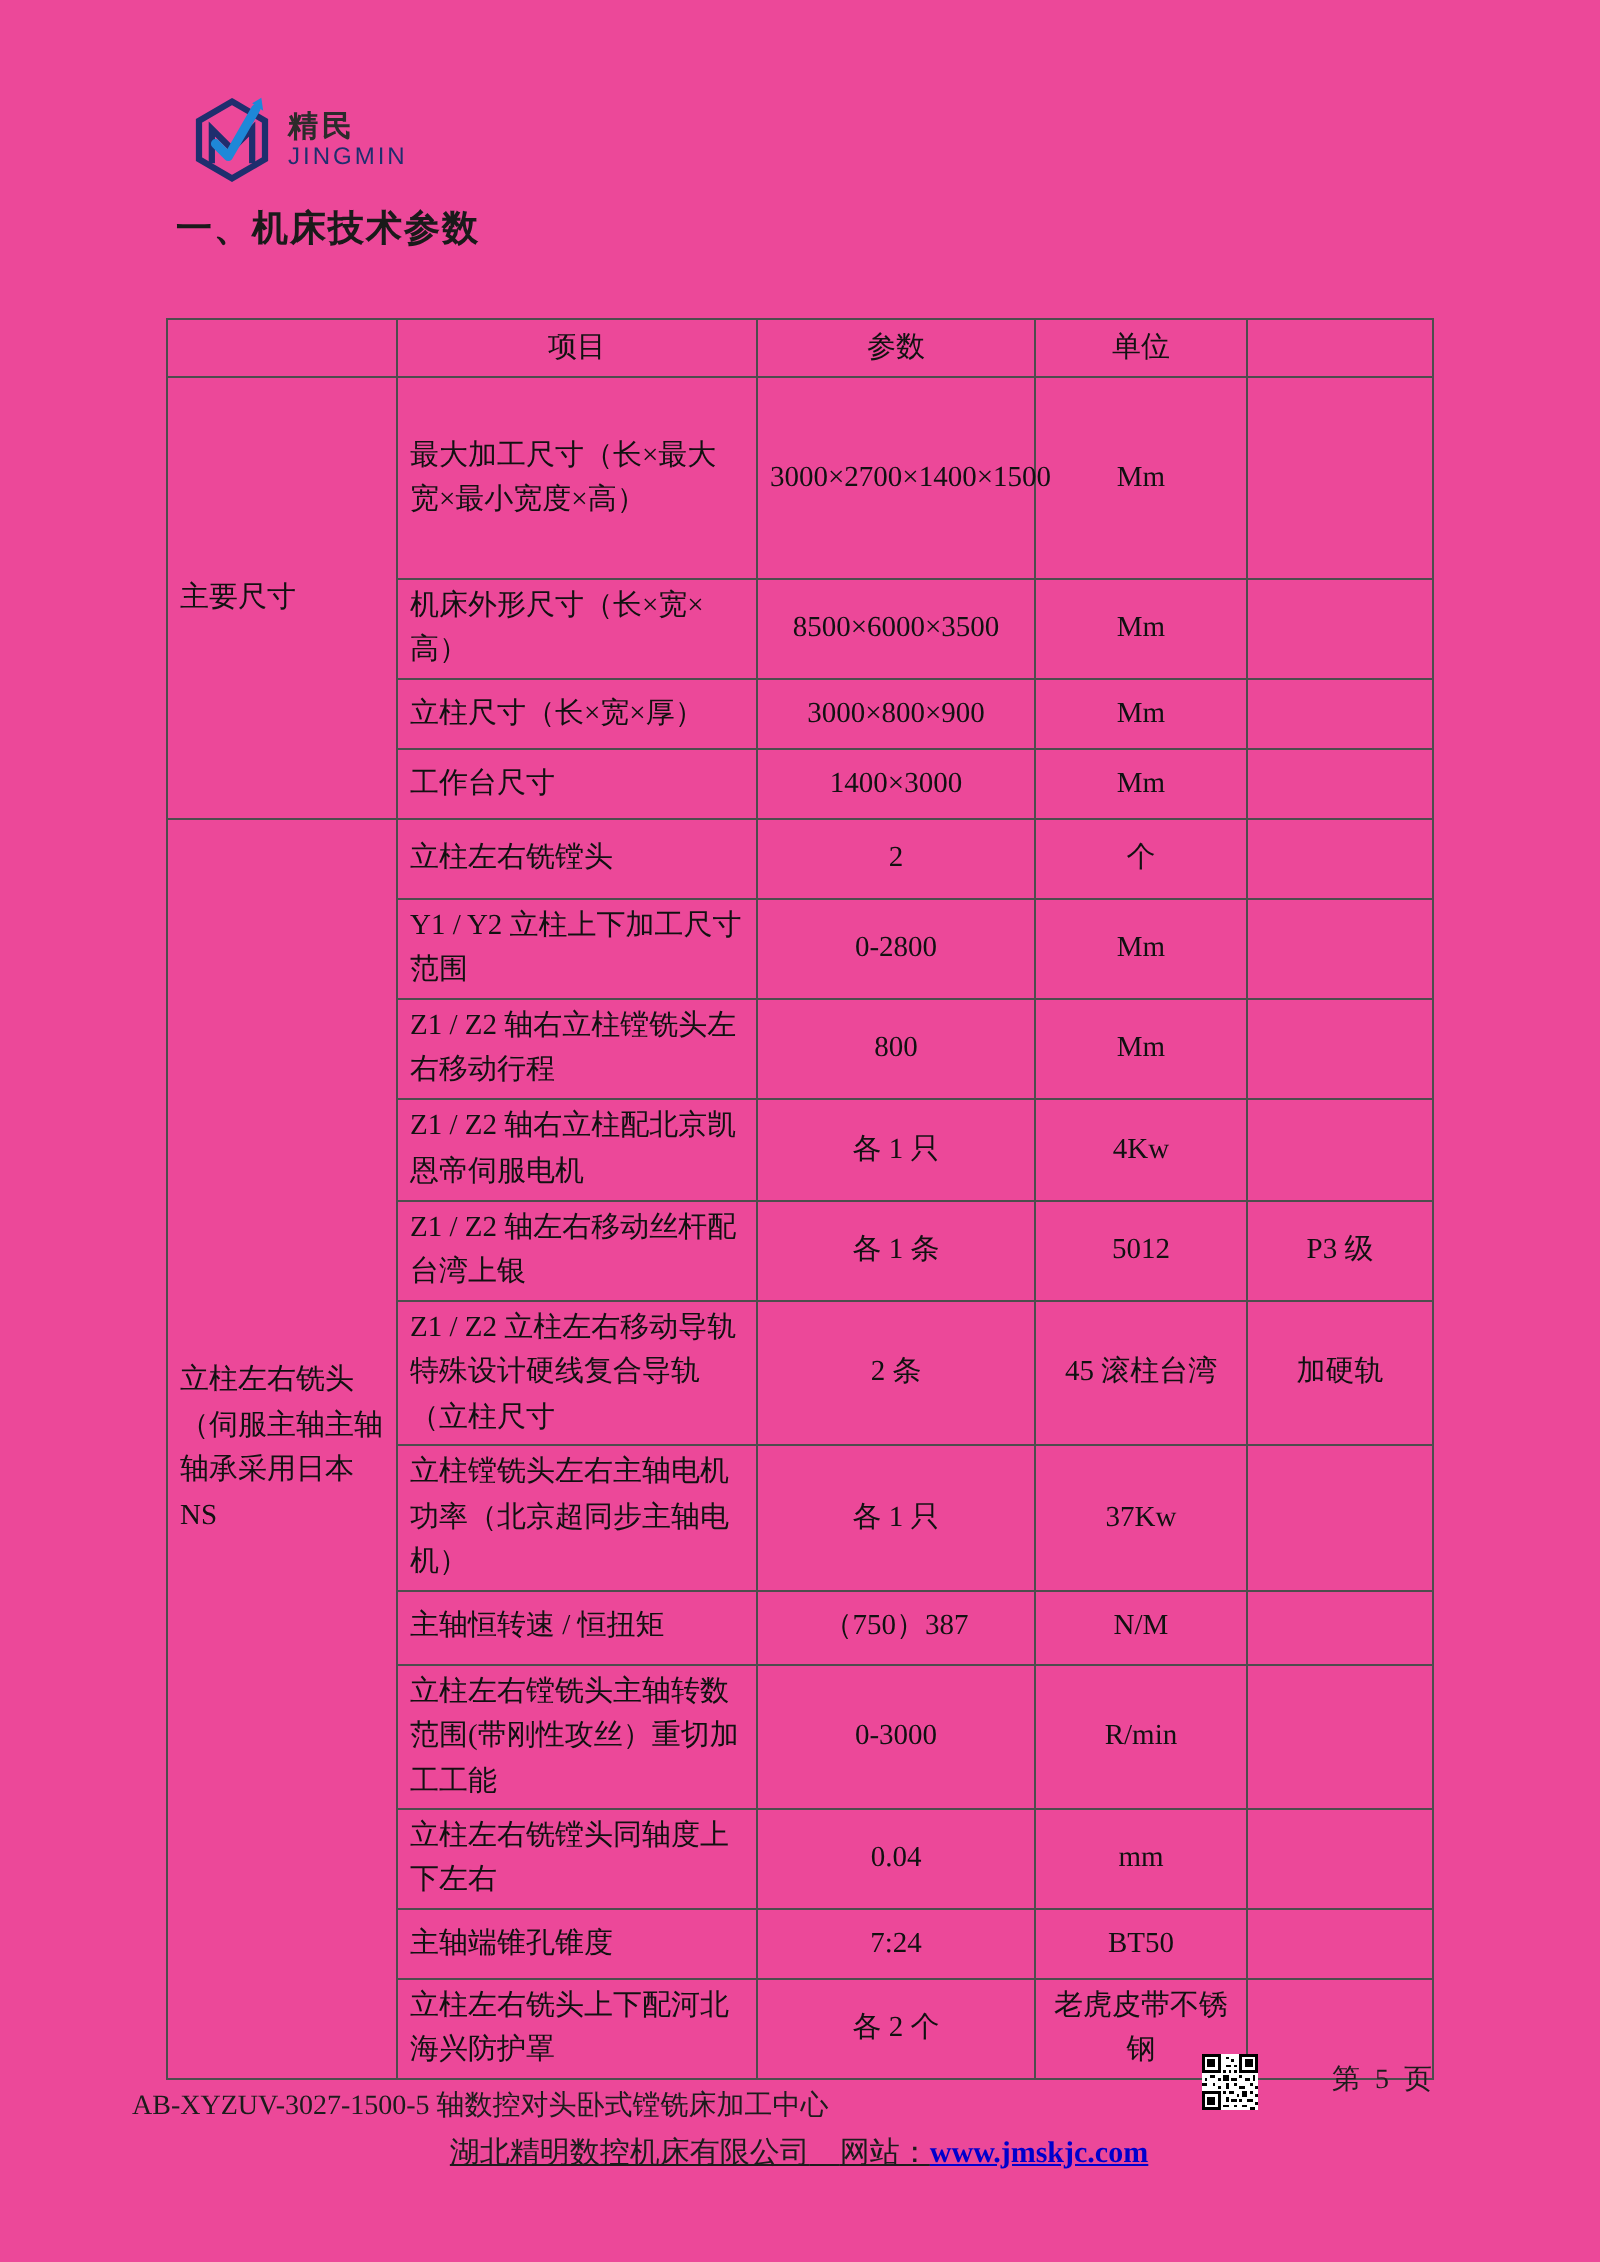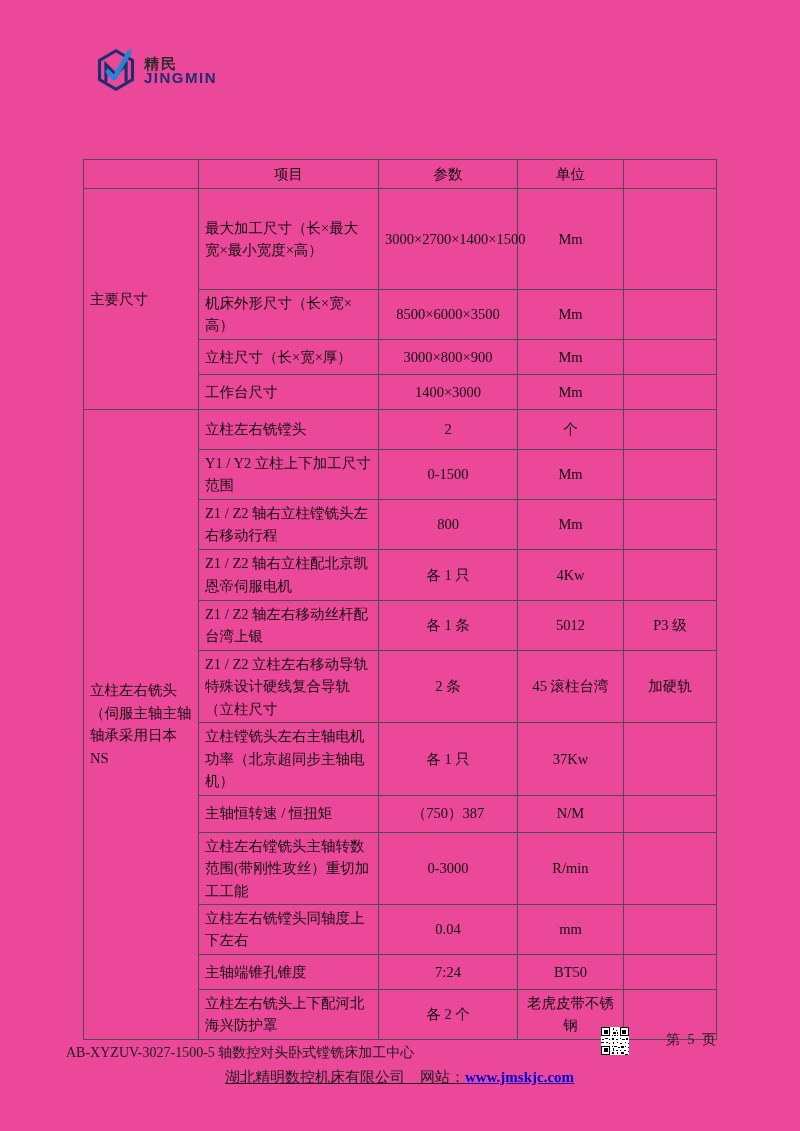--- a/index.html
+++ b/index.html
@@ -11,21 +11,21 @@
     background:#ec4899;
     font-family:"Liberation Serif","DejaVu Serif",serif;
     color:#111;
     overflow:hidden;
   }
   
   .logo { position:absolute; left:94px; top:46px; display:flex; align-items:center; }
   .logo-icon { width:44px; height:48px; }
   .logo-text { margin-left:6px; display:flex; flex-direction:column; justify-content:center; }
   .brand-cn { font-family:"Liberation Sans","DejaVu Sans",sans-serif; font-weight:bold; font-size:15px; color:#2b2b2b; letter-spacing:2px; line-height:16px; }
-  .brand-en { font-family:"Liberation Sans","DejaVu Sans",sans-serif; font-weight:bold; font-size:15px; color:#1f2e6e; letter-spacing:1.5px; line-height:12px; }
+  .brand-en { font-family:"Liberation Sans","DejaVu Sans",sans-serif; font-weight:normal; font-size:12px; color:#1f2e6e; letter-spacing:1.5px; line-height:12px; }
   
   .sec-title { position:absolute; left:88px; top:102px; font-size:18px; font-weight:bold; letter-spacing:1px; color:#1a1a1a; }
   .subtitle { position:absolute; left:110px; top:136px; font-size:15.5px; font-weight:bold; color:#1a1a1a; }
   .subtitle .model { margin-left:42px; font-family:"Liberation Serif",serif; }
   
   table.spec { position:absolute; left:83px; top:159px; width:633px; border-collapse:collapse; table-layout:fixed; }
   table.spec, table.spec th, table.spec td { border:1px solid #4d4d4d; }
   table.spec th, table.spec td { font-size:14.5px; font-weight:normal; vertical-align:middle; padding:2px 6px; line-height:1.55; }
   table.spec thead tr { height:29px; }
   table.spec th { text-align:center; }
@@ -50,20 +50,21 @@
       <path d="M 13,37 L 13,20 L 24,31 L 35,20 L 35,37" fill="none" stroke="#1f2e6e" stroke-width="3.4" stroke-linecap="square"></path>
       <polyline points="15,28 22,35 37,9" fill="none" stroke="#1e88d8" stroke-width="5" stroke-linecap="round" stroke-linejoin="round"></polyline>
       <polygon points="35,6 40,3 41,10" fill="#1e88d8"></polygon>
     </svg>
     <div class="logo-text">
       <span class="brand-cn">精民</span>
       <span class="brand-en">JINGMIN</span>
     </div>
   </div>
 
+  <div class="sec-title">一、机床技术参数</div>
 
   <table class="spec">
     <colgroup>
       <col style="width:115px">
         <col style="width:180px">
         <col style="width:139px">
         <col style="width:106px">
         <col style="width:93px">
     </colgroup>
     <thead>
@@ -103,21 +104,21 @@
         </tr>
         <tr style="height: 40px;">
           <td class="cat" rowspan="12">立柱左右铣头（伺服主轴主轴轴承采用日本 NS</td>
           <td class="item">立柱左右铣镗头</td>
           <td class="param">2</td>
           <td class="unit">个</td>
           <td class="note"></td>
         </tr>
         <tr style="height: 47px;">
           <td class="item">Y1 / Y2 立柱上下加工尺寸范围</td>
-          <td class="param">0-1500</td>
+          <td class="param">0-2800</td>
           <td class="unit">Mm</td>
           <td class="note"></td>
         </tr>
         <tr style="height: 47px;">
           <td class="item">Z1 / Z2 轴右立柱镗铣头左右移动行程</td>
           <td class="param">800</td>
           <td class="unit">Mm</td>
           <td class="note"></td>
         </tr>
         <tr style="height: 51px;">

